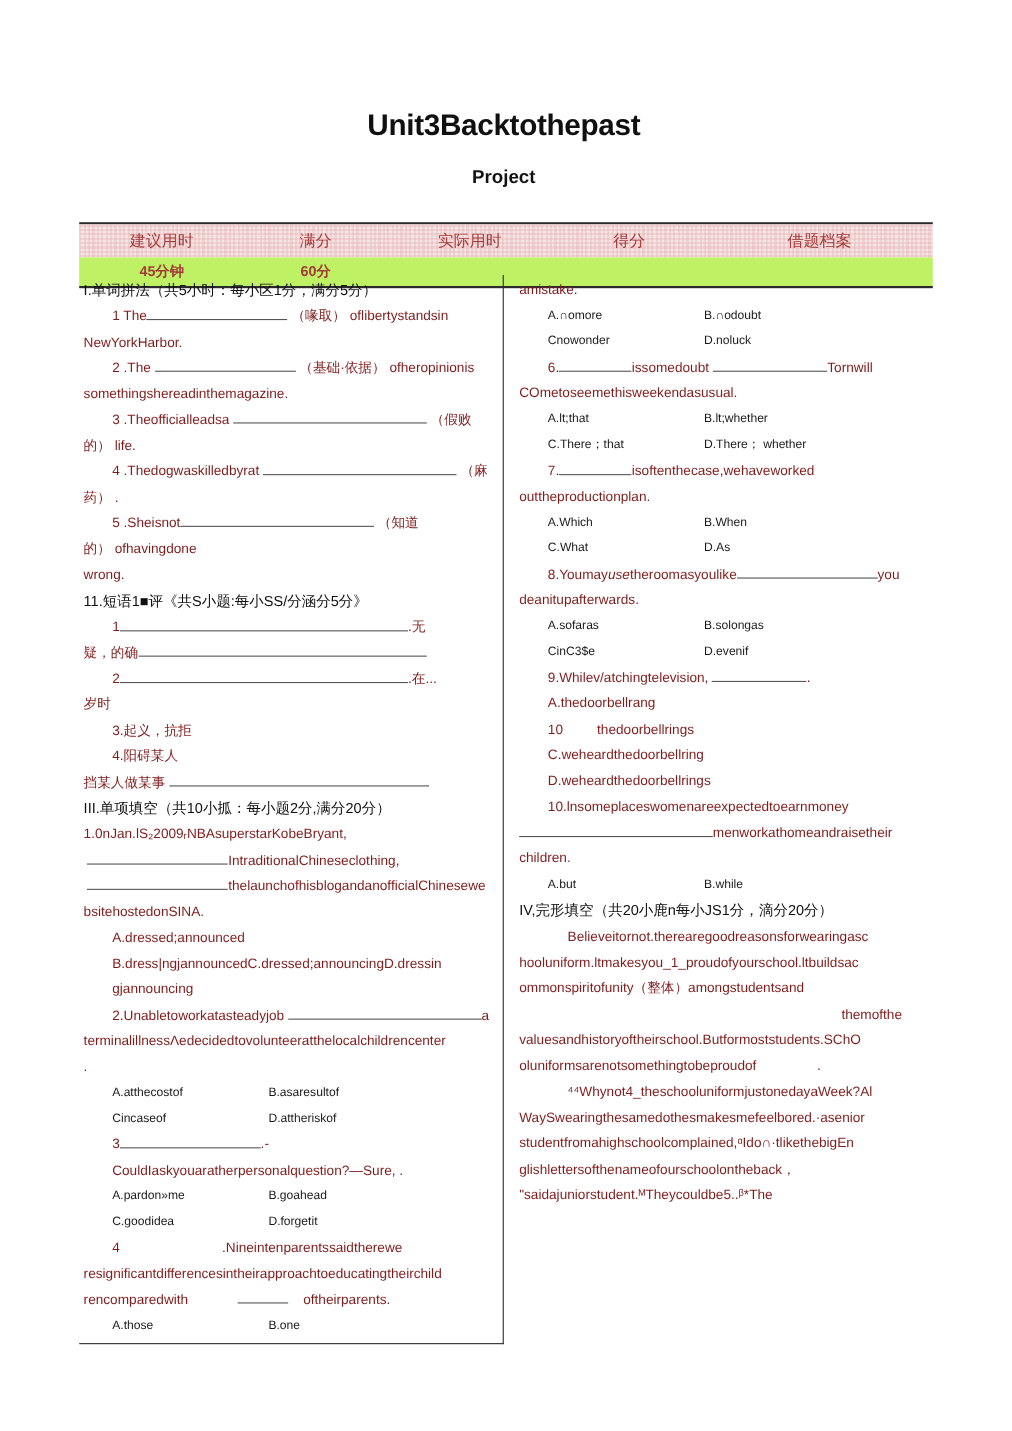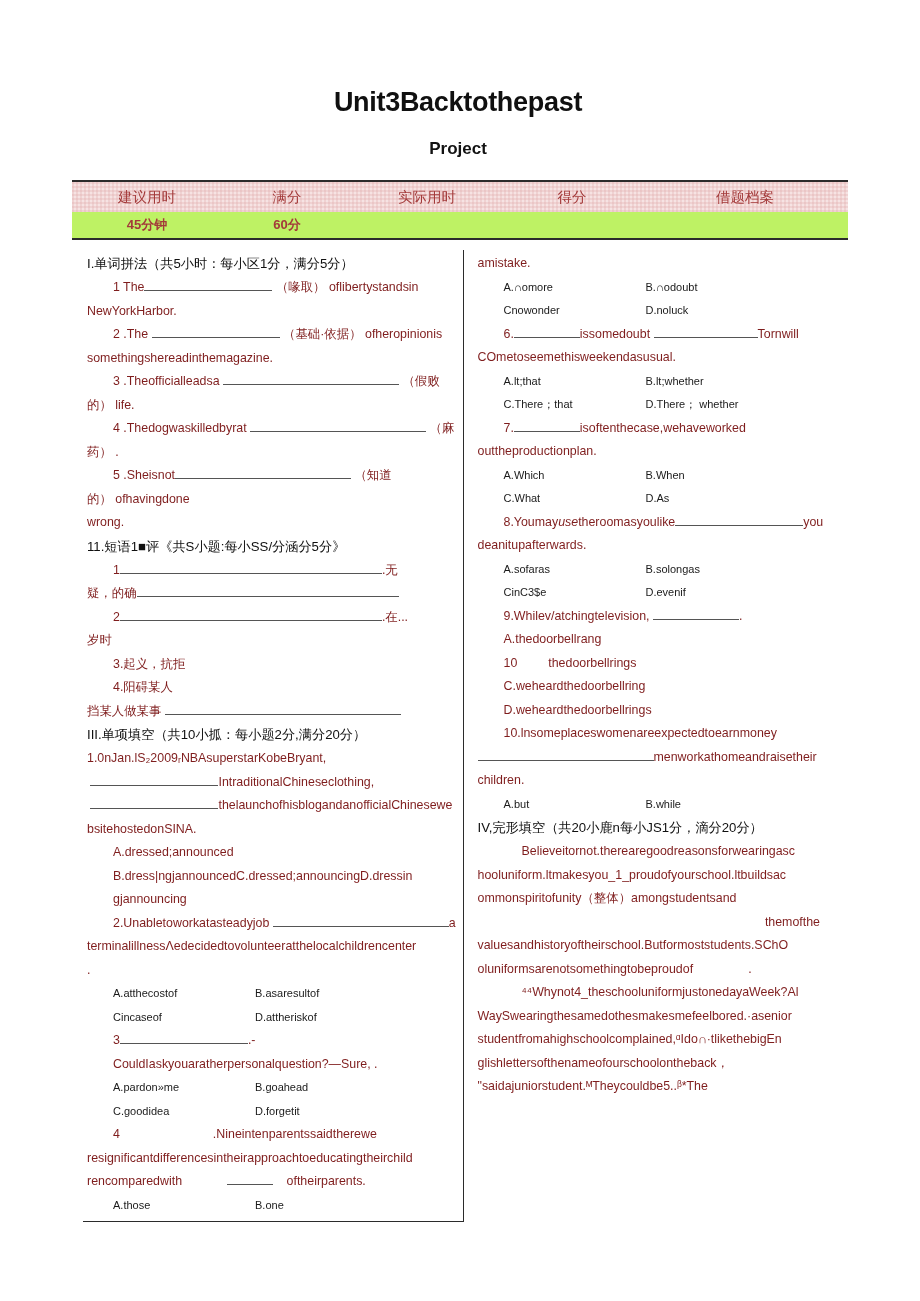--- a/index.html
+++ b/index.html
@@ -14,21 +14,21 @@
     font-family: "Liberation Sans", "DejaVu Sans", sans-serif;
     color: #1a1a1a;
     overflow: hidden;
     position: relative;
   }
 
   .page {
     position: relative;
     width: 916px;
     height: 1301px;
-    padding: 0;
+    padding: 12px;
   }
 
   
   .title-block {
     padding-top: 88px;
     text-align: center;
   }
   .doc-title {
     font-size: 27px;
     font-weight: bold;
@@ -42,21 +42,21 @@
     font-weight: bold;
     color: #121212;
     margin: 22px 0 0 0;
     line-height: 1.1;
   }
 
   
   .info-table {
     position: absolute;
     left: 72px;
-    top: 180px;
+    top: 202px;
     width: 776px;
   }
   .info-rule-top {
     height: 2px;
     background: #2b2b2b;
     width: 100%;
   }
   .info-head-row {
     display: flex;
     align-items: center;
@@ -100,21 +100,20 @@
     left: 72px;
     top: 250px;
     width: 776px;
     display: flex;
   }
   .col-left {
     width: 386px;
     border-right: 1.6px solid #2b2b2b;
     border-bottom: 1.6px solid #2b2b2b;
     padding: 2px 6px 4px 4px;
-    margin-left: 11px;
   }
   .col-right {
     width: 390px;
     padding: 2px 2px 4px 14px;
   }
 
   .ln {
     font-size: 12.4px;
     line-height: 23.5px;
     color: #7f1d1d;

